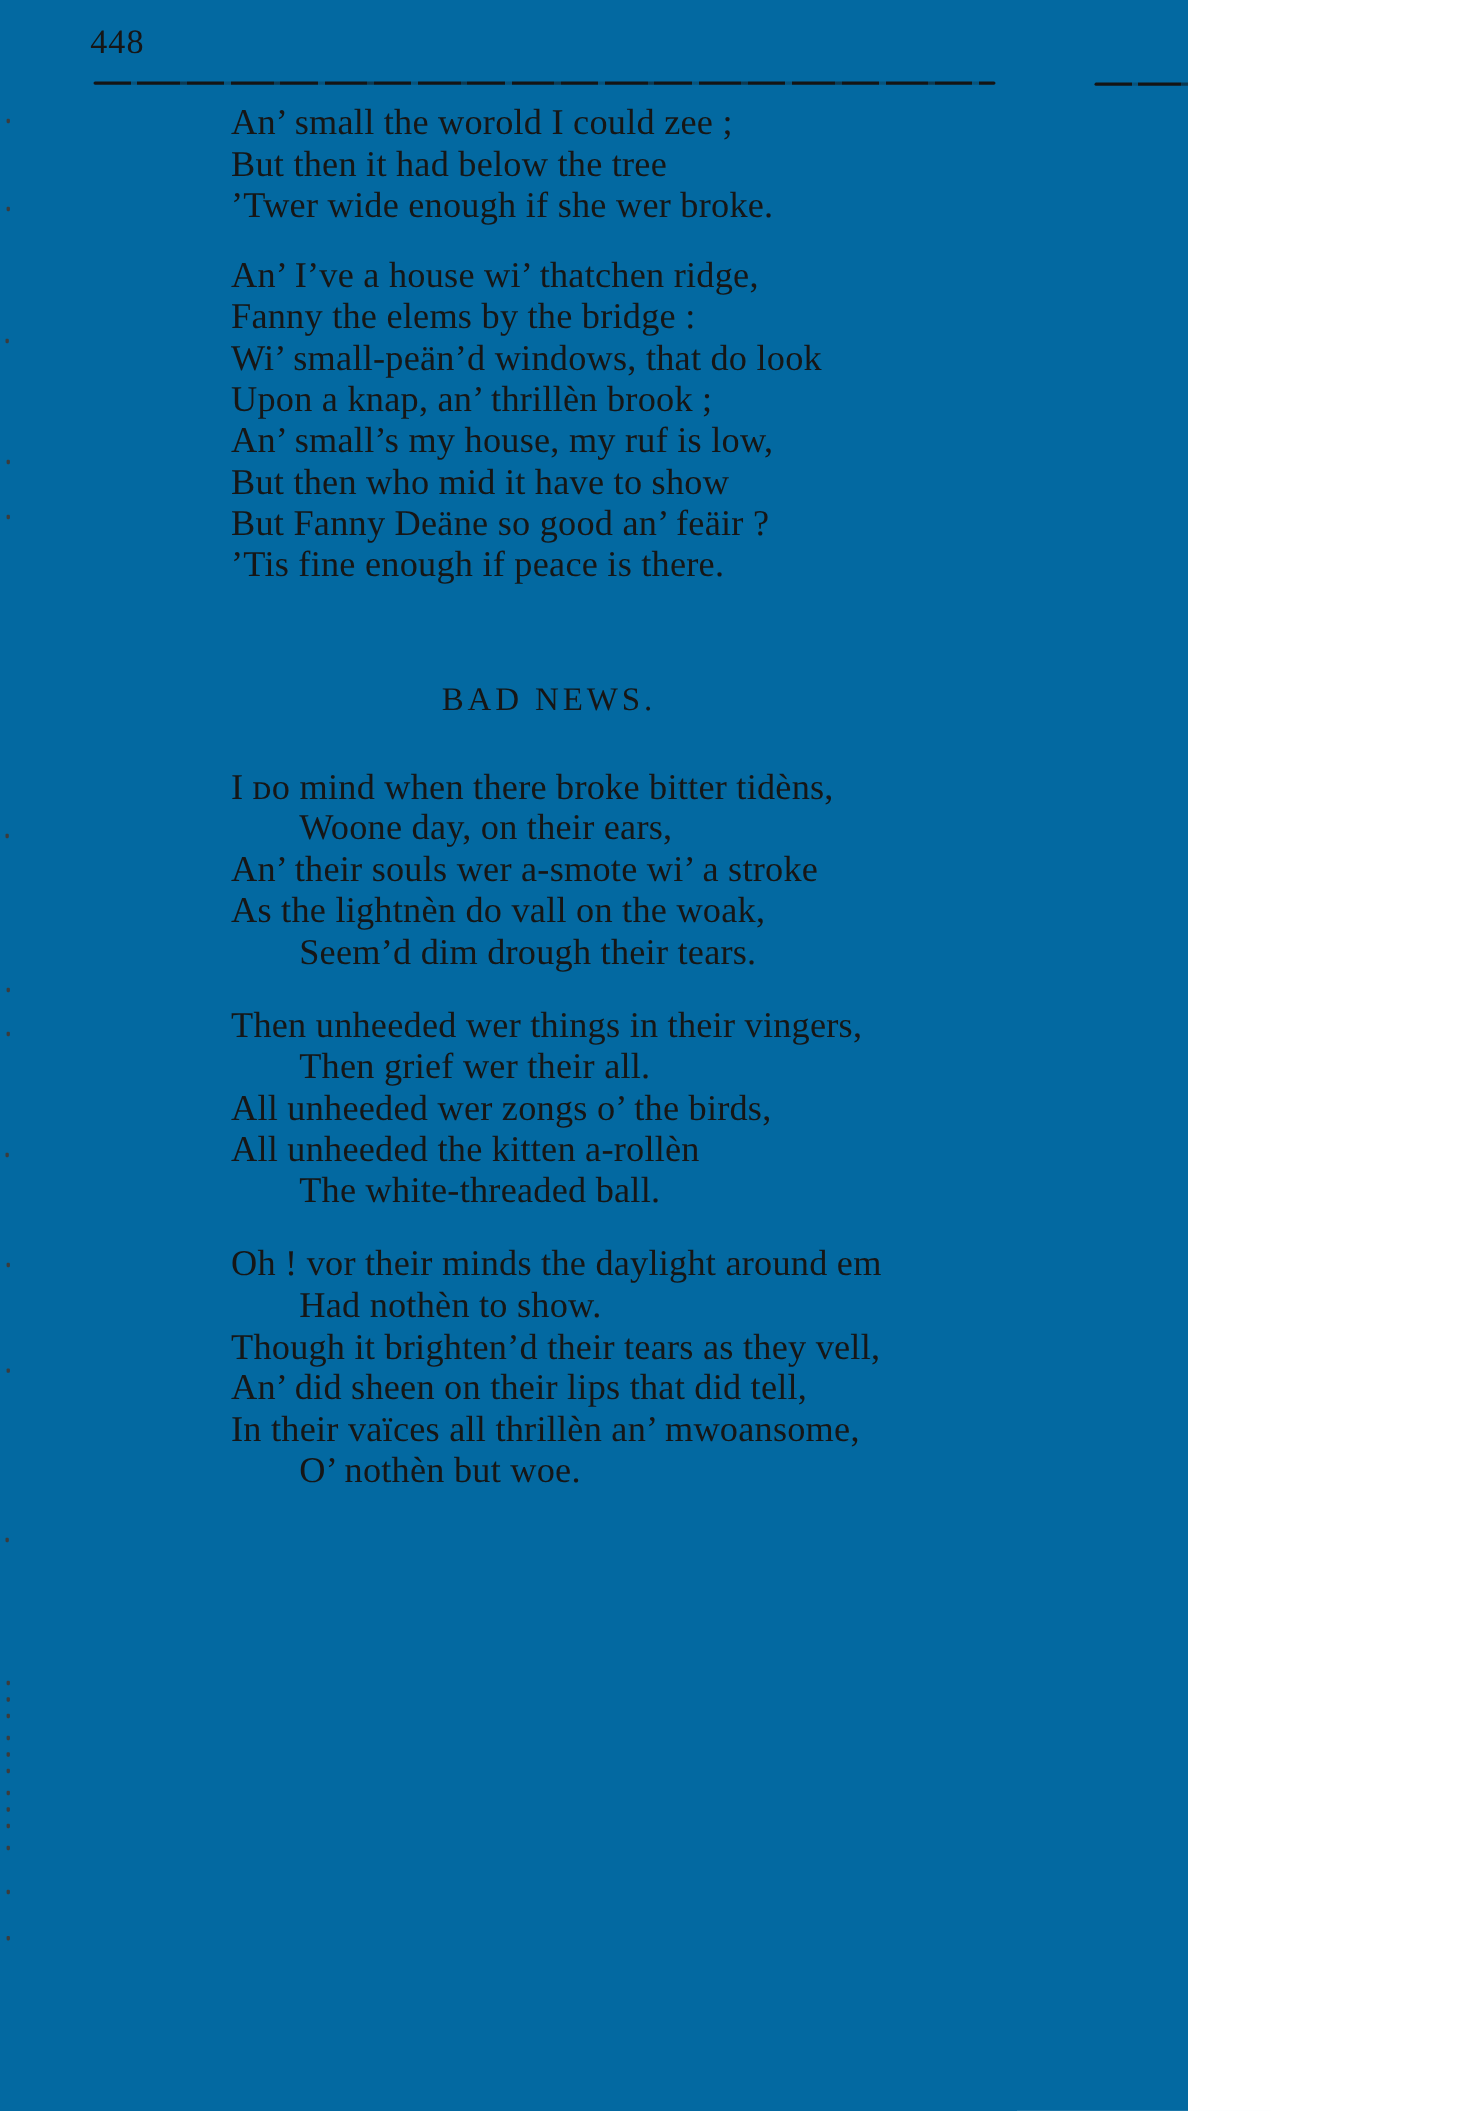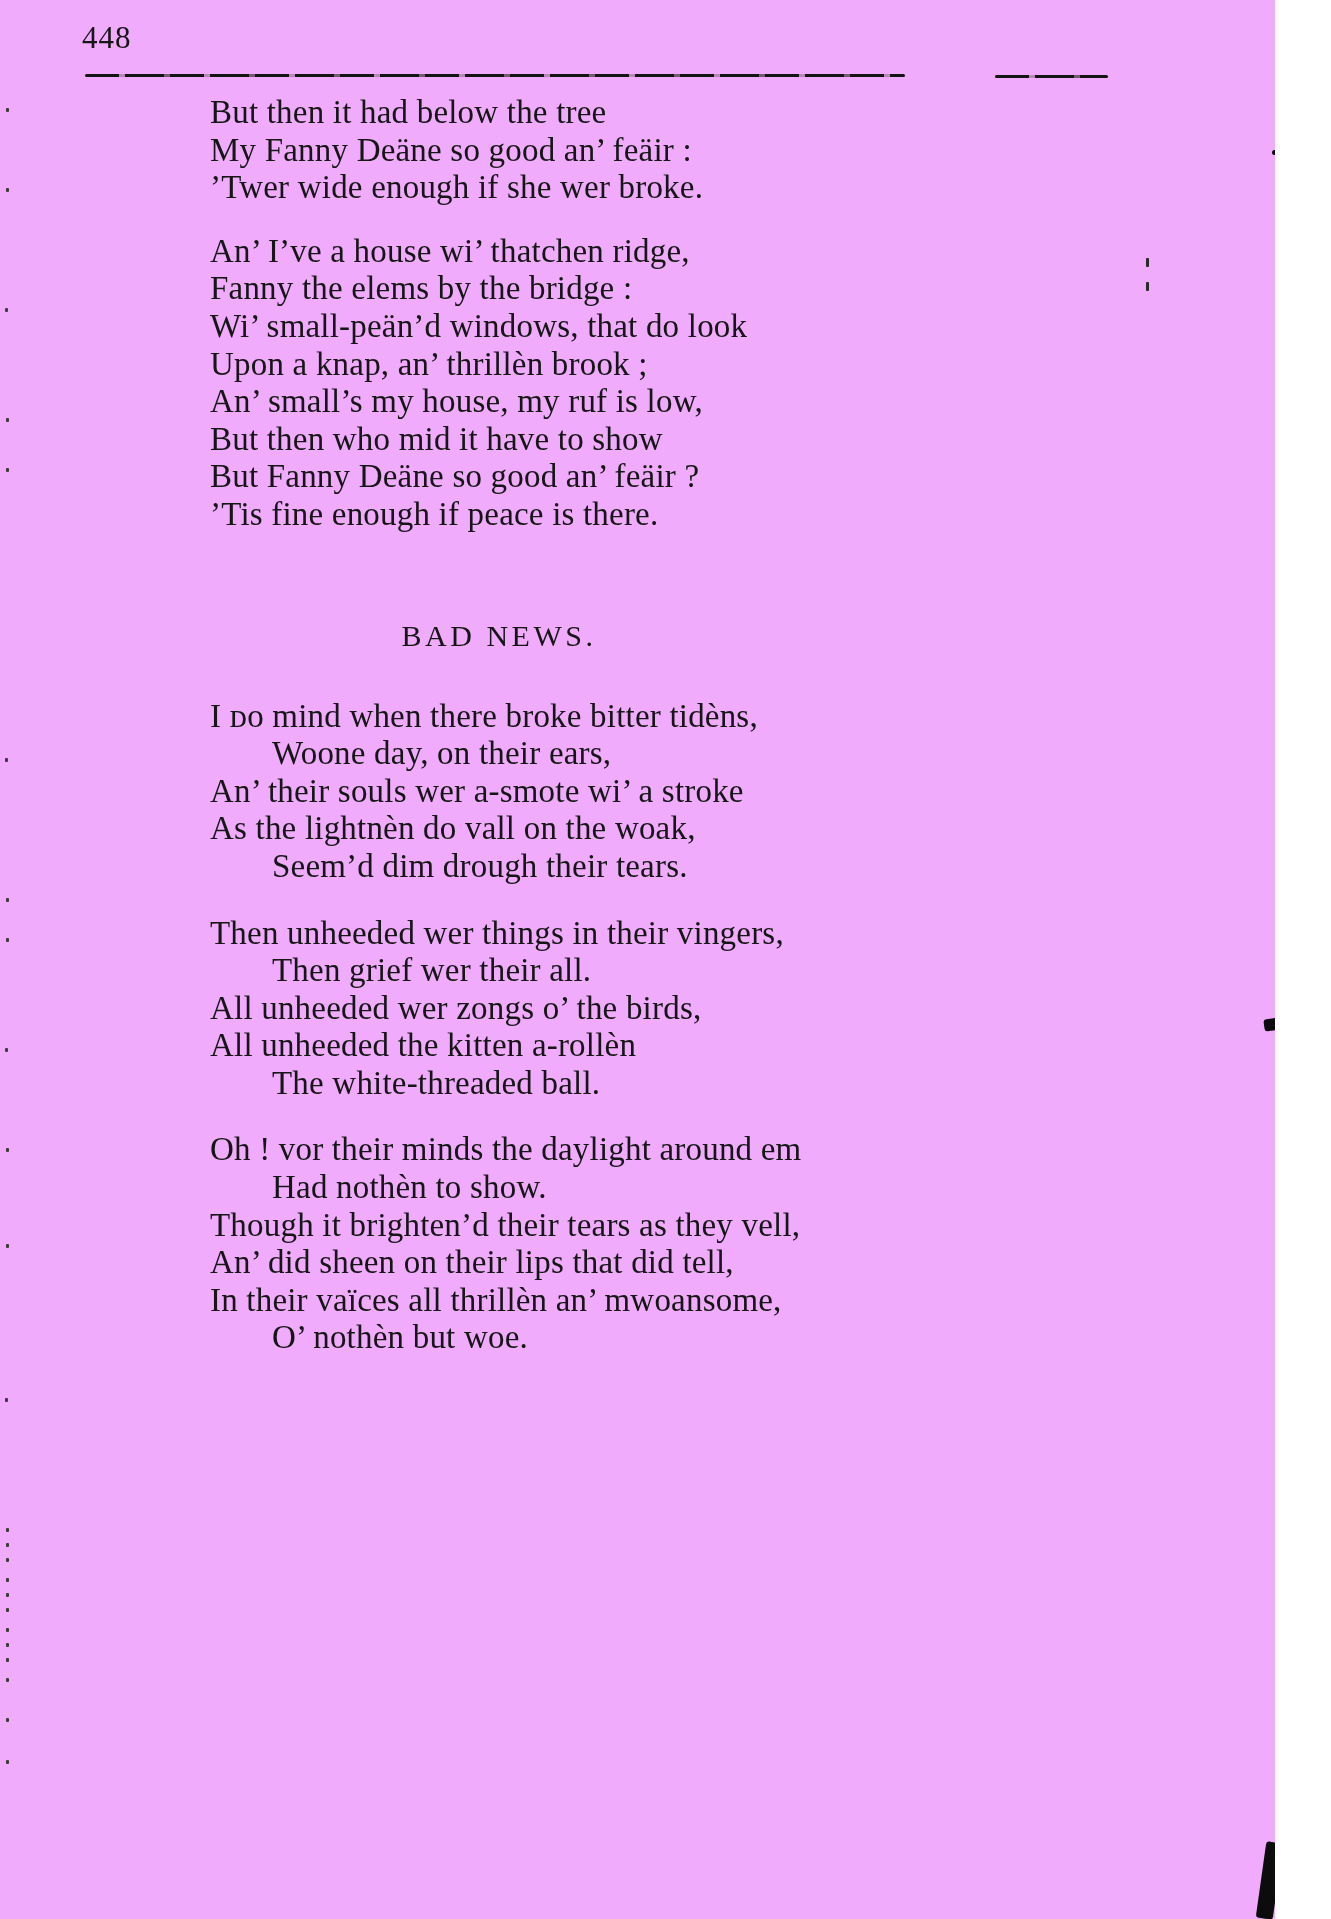--- a/index.html
+++ b/index.html
@@ -1,17 +1,17 @@
 <!DOCTYPE html>
 <html><head>
 <meta charset="utf-8">
 <style>
   html,body{margin:0;padding:0;background:#ffffff;}
   .page{
-    position:relative;width:1275px;height:1919px;background:#f0abfc;overflow:hidden;
+    position:relative;width:1080px;height:1919px;background:#0369a1;overflow:hidden;
     font-family:"Liberation Serif","DejaVu Serif",serif;color:#161616;
     -webkit-font-smoothing:antialiased;
   }
   .pagenum{position:absolute;left:82px;top:20px;font-size:31px;letter-spacing:1px;}
   .running-title{
     position:absolute;left:0;top:18px;width:1000px;text-align:center;
     font-style:italic;font-size:33px;letter-spacing:3px;word-spacing:12px;
   }
   .rule{position:absolute;height:3px;border-radius:2px;
     background:repeating-linear-gradient(90deg,#141414 0 34px,rgba(20,20,20,.25) 34px 40px,#141414 40px 79px,rgba(20,20,20,.55) 79px 85px);}
@@ -39,22 +39,22 @@
 <div class="page">
 
   <div class="pagenum">448</div>
 
   <div class="rule r1"></div>
   <div class="rule r2"></div>
 
   <div class="poem">
     <div class="part1">
         <div class="stanza">
+          <div class="line">An’ small the worold I could zee ;</div>
           <div class="line">But then it had below the tree</div>
-          <div class="line">My Fanny Deäne so good an’ feäir :</div>
           <div class="line">’Twer wide enough if she wer broke.</div>
         </div>
         <div class="stanza">
           <div class="line">An’ I’ve a house wi’ thatchen ridge,</div>
           <div class="line">Fanny the elems by the bridge :</div>
           <div class="line">Wi’ small-peän’d windows, that do look</div>
           <div class="line">Upon a knap, an’ thrillèn brook ;</div>
           <div class="line">An’ small’s my house, my ruf is low,</div>
           <div class="line">But then who mid it have to show</div>
           <div class="line">But Fanny Deäne so good an’ feäir ?</div>

